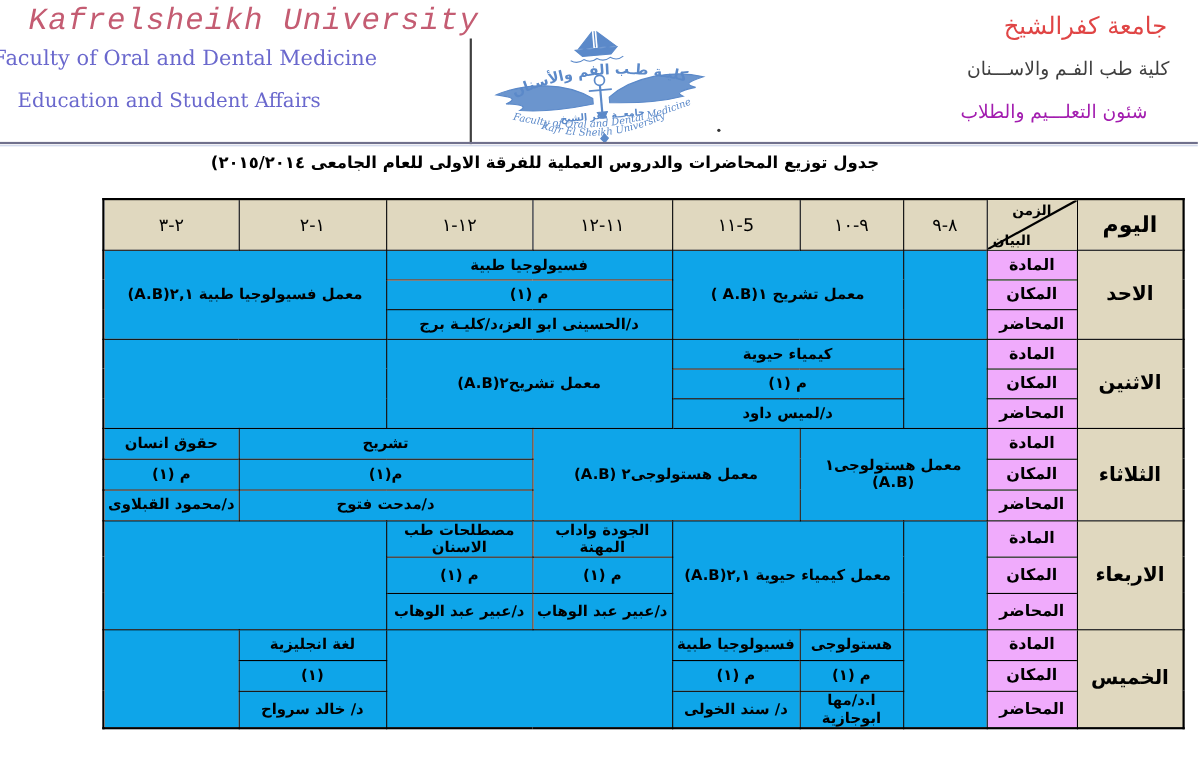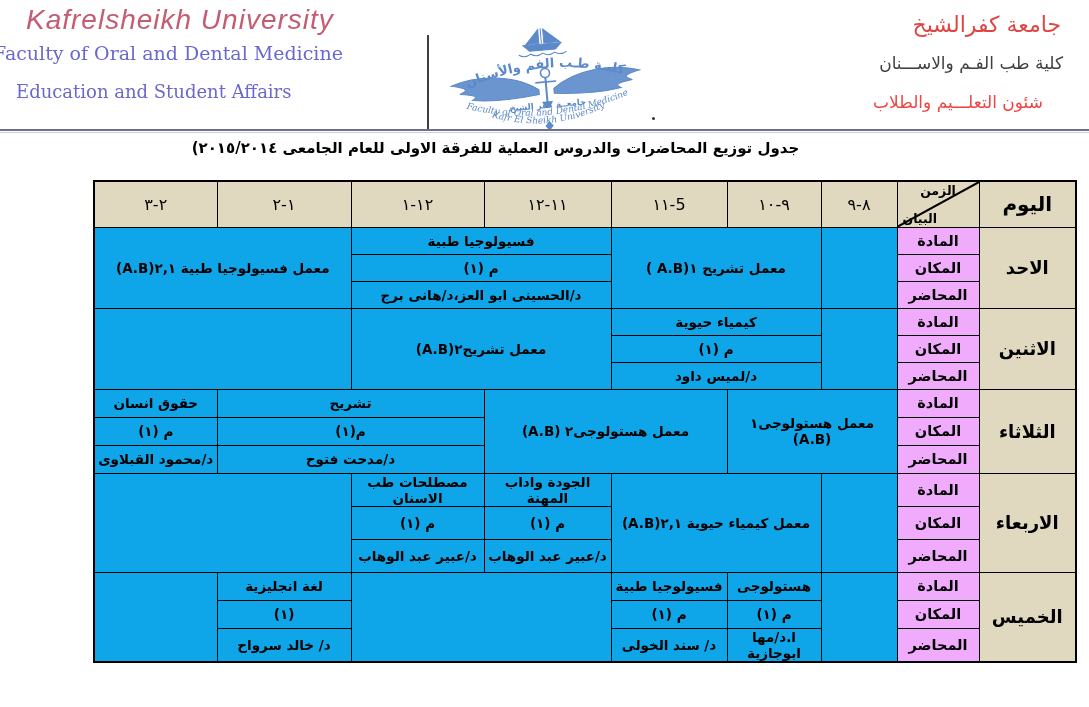--- a/index.html
+++ b/index.html
@@ -3,27 +3,27 @@
 <meta charset="utf-8">
 <style>
   html,body{margin:0;padding:0;}
   body{
     width:1089px;height:707px;position:relative;background:#ffffff;
     font-family:"DejaVu Sans",sans-serif;overflow:hidden;
   }
   .abs{position:absolute;}
 
   
-  .en-univ{left:26px;top:4px;font-family:Liberation Sans, sans-serif;font-style:italic;
+  .en-univ{left:26px;top:4px;font-family:Liberation Mono, monospace;font-style:italic;
            font-size:28px;color:#c45c72;letter-spacing:1px;}
   .en-fac{left:-7px;top:42px;font-family:"DejaVu Serif",serif;font-size:19px;color:#6a68cd;}
   .en-aff{left:16px;top:81px;font-family:"DejaVu Serif",serif;font-size:18px;color:#6a68cd;}
   .ar-univ{right:28px;top:12px;font-size:22px;color:#e04545;}
   .ar-fac{right:26px;top:53px;font-size:17px;color:#404040;}
-  .ar-aff{right:46px;top:92px;font-size:17px;color:#ef4444;}
+  .ar-aff{right:46px;top:92px;font-size:17px;color:#a21caf;}
 
   .vdiv{left:427px;top:35px;height:96px;width:0;border-left:2px solid #3f3f3f;}
   .rule1{left:0;top:129px;width:1089px;height:2px;background:#70708c;}
   .rule2{left:0;top:132px;width:1089px;height:1px;background:#c8d0e8;}
   .dot{left:652px;top:117px;width:3px;height:3px;border-radius:50%;background:#333;}
 
   .logo-box{left:433px;top:26px;width:225px;height:106px;transform:rotate(-5deg);}
   .logo-box svg{width:100%;height:100%;}
 
   .doc-title{left:0;top:139px;width:991px;text-align:center;
@@ -141,21 +141,21 @@
         <td class="cell" colspan="2" rowspan="3">معمل تشريح ١(A.B )</td>
         <td class="cell" colspan="2">فسيولوجيا طبية</td>
         <td class="cell" colspan="2" rowspan="3">معمل فسيولوجيا طبية ٢,١(A.B)</td>
       </tr>
       <tr style="height: 27px;">
         <td class="lbl">المكان</td>
         <td class="cell" colspan="2">م (١)</td>
       </tr>
       <tr style="height: 27px;">
         <td class="lbl">المحاضر</td>
-        <td class="cell" colspan="2">د/الحسينى ابو العز،د/هانى برج</td>
+        <td class="cell" colspan="2">د/الحسينى ابو العز،د/كليـة برج</td>
       </tr>
       <tr style="height: 27px;">
         <td class="beige day-col" rowspan="3">الاثنين</td>
         <td class="lbl">المادة</td>
         <td class="cell" colspan="1" rowspan="3"></td>
         <td class="cell" colspan="2">كيمياء حيوية</td>
         <td class="cell" colspan="2" rowspan="3">معمل تشريح٢(A.B)</td>
         <td class="cell" colspan="2" rowspan="3"></td>
       </tr>
       <tr style="height: 27px;">

